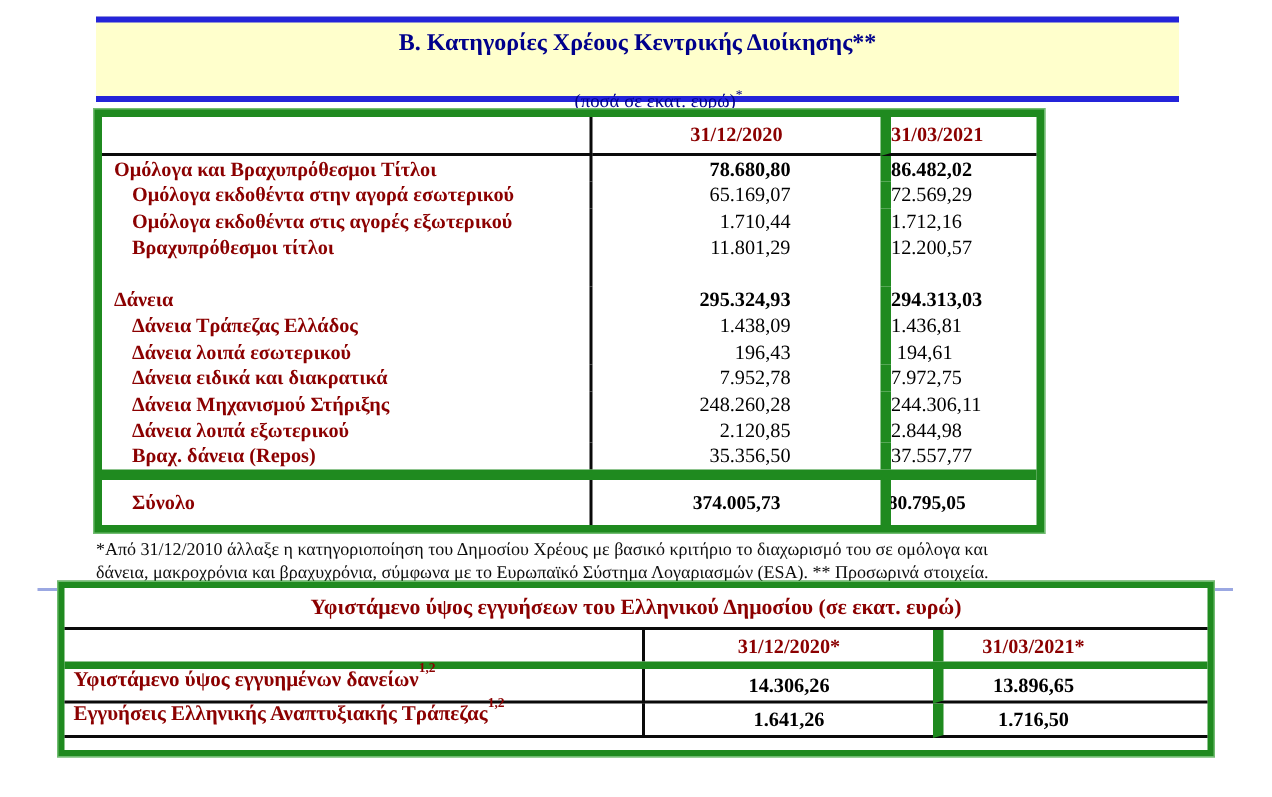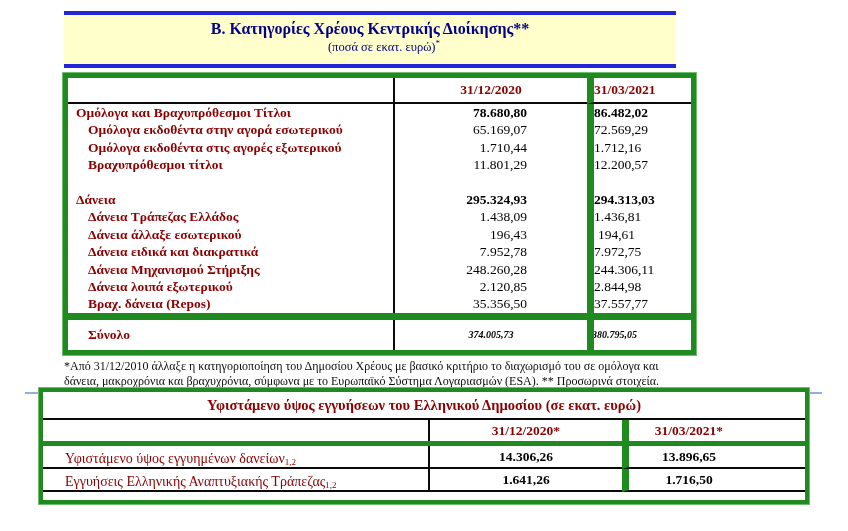--- a/index.html
+++ b/index.html
@@ -11,27 +11,27 @@
     --line:#0a0a0a;
   }
   *{box-sizing:border-box;}
   html,body{margin:0;padding:0;}
   body{
     width:848px;height:531px;position:relative;overflow:hidden;background:#fff;
     font-family:"Liberation Serif","DejaVu Serif",serif;color:#000;
   }
   
   .title-box{
-    position:absolute;left:64px;top:11px;width:612px;height:57px;
+    position:absolute;left:64px;top:11px;width:722px;height:57px;
     background:var(--yellow);
     border-top:4px solid var(--blue);border-bottom:4px solid var(--blue);
     text-align:center;
   }
   .title-main{color:var(--navy);font-weight:bold;font-size:16px;margin-top:5px;}
-  .title-sub{color:var(--navy);font-size:12.5px;margin-top:0;padding-left:28px;}
+  .title-sub{color:var(--navy);font-size:12.5px;margin-top:20px;padding-left:28px;}
   .title-sub sup{font-size:9px;}
   
   .gframe{background:var(--green);box-shadow:inset 0 0 0 1px rgba(180,230,180,.55);}
   .main-table{
     position:absolute;left:62px;top:72px;width:635px;padding:6px;
   }
   .mt-grid{
     display:grid;background:#fff;
     grid-template-columns:327px 192px 1fr;
     grid-template-rows:26px repeat(12,17.4px) 7px 30px;
@@ -41,41 +41,41 @@
   .hdr{line-height:24px;border-bottom:2px solid var(--line);}
   .date-cell{color:var(--maroon);font-weight:bold;text-align:center;}
   .mt-label{color:var(--maroon);font-weight:bold;padding-left:8px;border-right:2px solid var(--line);}
   .indent{padding-left:20px;}
   .mt-val{text-align:right;padding-right:60px;}
   .c2021{border-left:7px solid var(--green);padding-right:56px;}
   .bold{font-weight:bold;}
   .band{background:var(--green);grid-column:1 / -1;}
   .total-cell{display:flex;align-items:center;font-weight:bold;}
   .total-label{color:var(--maroon);padding-left:20px;border-right:2px solid var(--line);}
-  .total-val{justify-content:center;font-size:10px;font-style:italic;}
+  .total-val{justify-content:center;font-size:13px;}
   
   .footnote{position:absolute;left:64px;top:359px;width:660px;font-size:12px;line-height:15px;color:#0d0d0d;}
   .blue-rule{position:absolute;left:25px;top:392px;width:797px;height:2px;background:#9ba8e2;}
   
   .g-table{position:absolute;left:38px;top:387px;width:772px;padding:5px;}
   .g2-grid{
     display:grid;background:#fff;
     grid-template-columns:387px 192px 1fr;
     grid-template-rows:28px 21px 5px 23px 23px 8px;
     font-size:13.5px;
   }
   .g2-title{
     grid-column:1 / -1;display:flex;align-items:center;justify-content:center;
     color:var(--maroon);font-weight:bold;font-size:14.5px;border-bottom:2px solid var(--line);
   }
   .g2-hdr-empty{border-right:2px solid var(--line);}
   .g2-date{color:var(--maroon);font-weight:bold;text-align:center;line-height:21px;}
   .g2-label{
-    display:flex;align-items:flex-end;color:var(--maroon);font-weight:normal;font-size:14px;
-    padding-left:22px;border-right:2px solid var(--line);border-bottom:2px solid var(--line);white-space:nowrap;
+    display:flex;align-items:flex-start;color:var(--maroon);font-weight:bold;font-size:14px;
+    padding-left:6px;border-right:2px solid var(--line);border-bottom:2px solid var(--line);white-space:nowrap;
   }
   .g2-label sup{font-size:9px;margin-top:-6px;}
   .g2-val{
     display:flex;align-items:center;justify-content:center;font-weight:bold;
     border-bottom:2px solid var(--line);
   }
   .g2-empty{grid-column:1 / -1;}
 </style>
 </head>
 <body>
@@ -104,21 +104,21 @@
       <div class="cell mt-val c2021">12.200,57</div>
       <div class="cell mt-label"></div>
       <div class="cell mt-val"></div>
       <div class="cell mt-val c2021"></div>
       <div class="cell mt-label">Δάνεια</div>
       <div class="cell mt-val bold">295.324,93</div>
       <div class="cell mt-val c2021 bold">294.313,03</div>
       <div class="cell mt-label indent">Δάνεια Τράπεζας Ελλάδος</div>
       <div class="cell mt-val">1.438,09</div>
       <div class="cell mt-val c2021">1.436,81</div>
-      <div class="cell mt-label indent">Δάνεια άλλαξε εσωτερικού</div>
+      <div class="cell mt-label indent">Δάνεια λοιπά εσωτερικού</div>
       <div class="cell mt-val">196,43</div>
       <div class="cell mt-val c2021">194,61</div>
       <div class="cell mt-label indent">Δάνεια ειδικά και διακρατικά</div>
       <div class="cell mt-val">7.952,78</div>
       <div class="cell mt-val c2021">7.972,75</div>
       <div class="cell mt-label indent">Δάνεια Μηχανισμού Στήριξης</div>
       <div class="cell mt-val">248.260,28</div>
       <div class="cell mt-val c2021">244.306,11</div>
       <div class="cell mt-label indent">Δάνεια λοιπά εξωτερικού</div>
       <div class="cell mt-val">2.120,85</div>

